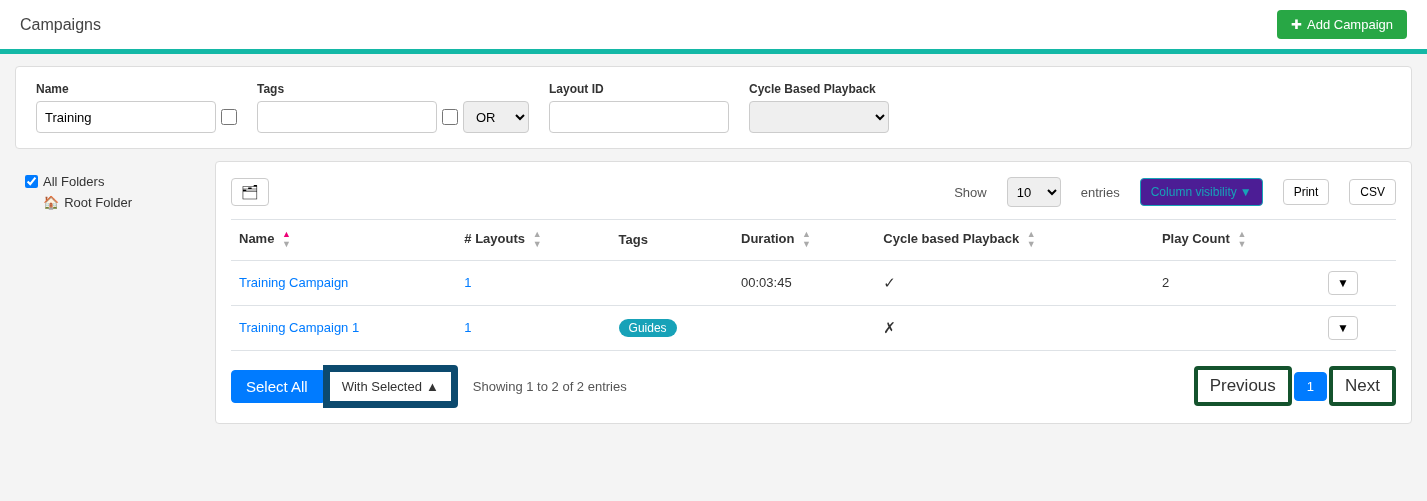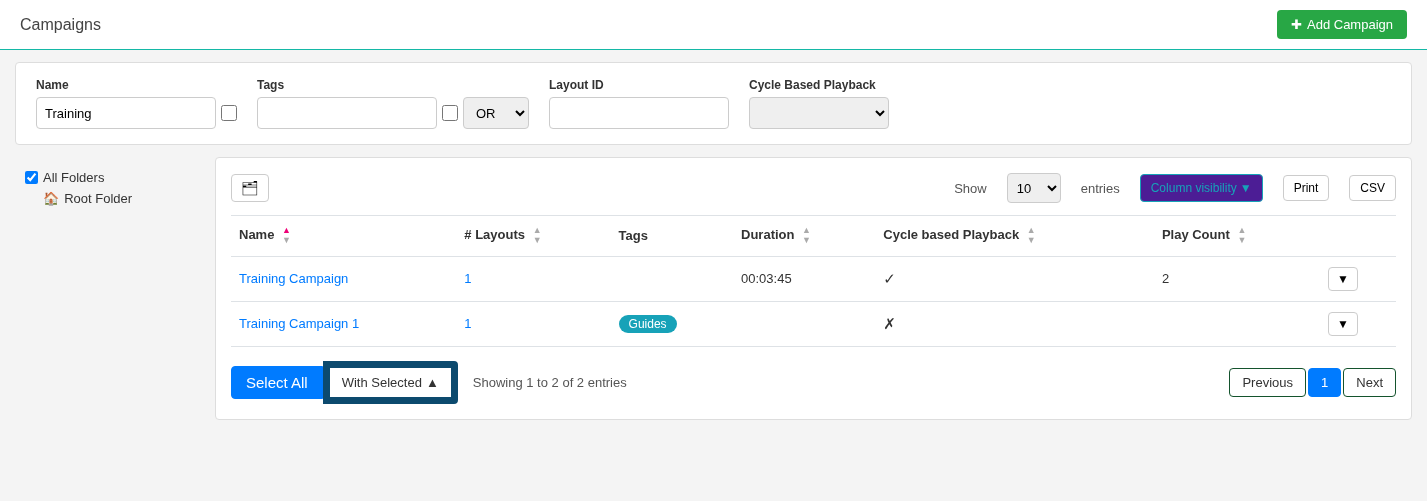--- a/index.html
+++ b/index.html
@@ -5,21 +5,21 @@
     * { box-sizing: border-box; margin: 0; padding: 0; }
     body { font-family: Arial, sans-serif; font-size: 13px; background: #f4f4f4; color: #333; }
 
     
     .top-bar {
       display: flex;
       align-items: center;
       justify-content: space-between;
       padding: 10px 20px;
       background: #fff;
-      border-bottom: 1px solid #14b8a6;
+      border-bottom: 5px solid #14b8a6;
     }
     .top-bar-title { font-size: 16px; font-weight: normal; color: #444; }
     .btn-add-campaign {
       background: #28a745;
       color: #fff;
       border: none;
       padding: 7px 14px;
       border-radius: 4px;
       cursor: pointer;
       font-size: 13px;
@@ -225,27 +225,27 @@
       padding: 7px 12px;
       cursor: pointer;
       font-size: 13px;
       display: flex;
       align-items: center;
       gap: 4px;
     }
     .showing-text { font-size: 13px; color: #555; margin-left: 15px; }
     .pagination { display: flex; align-items: center; gap: 2px; }
     .btn-prev, .btn-next {
-      border: 1px solid #14532d;
+      border: 4px solid #14532d;
       background: #fff;
       color: #333;
       padding: 6px 12px;
       border-radius: 4px;
       cursor: pointer;
-      font-size: 13px;
+      font-size: 17px;
     }
     .page-num {
       background: #007bff;
       color: #fff;
       border: 1px solid #007bff;
       padding: 6px 12px;
       border-radius: 4px;
       font-size: 13px;
     }
   </style>

